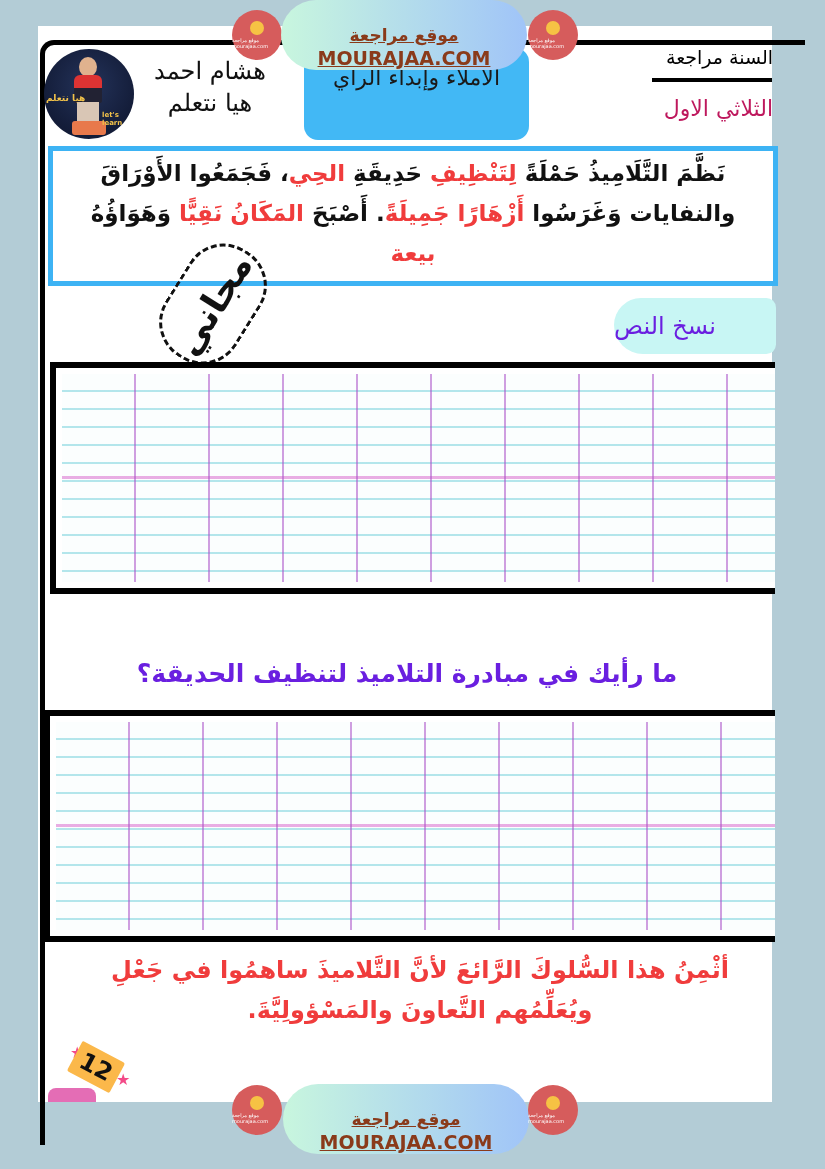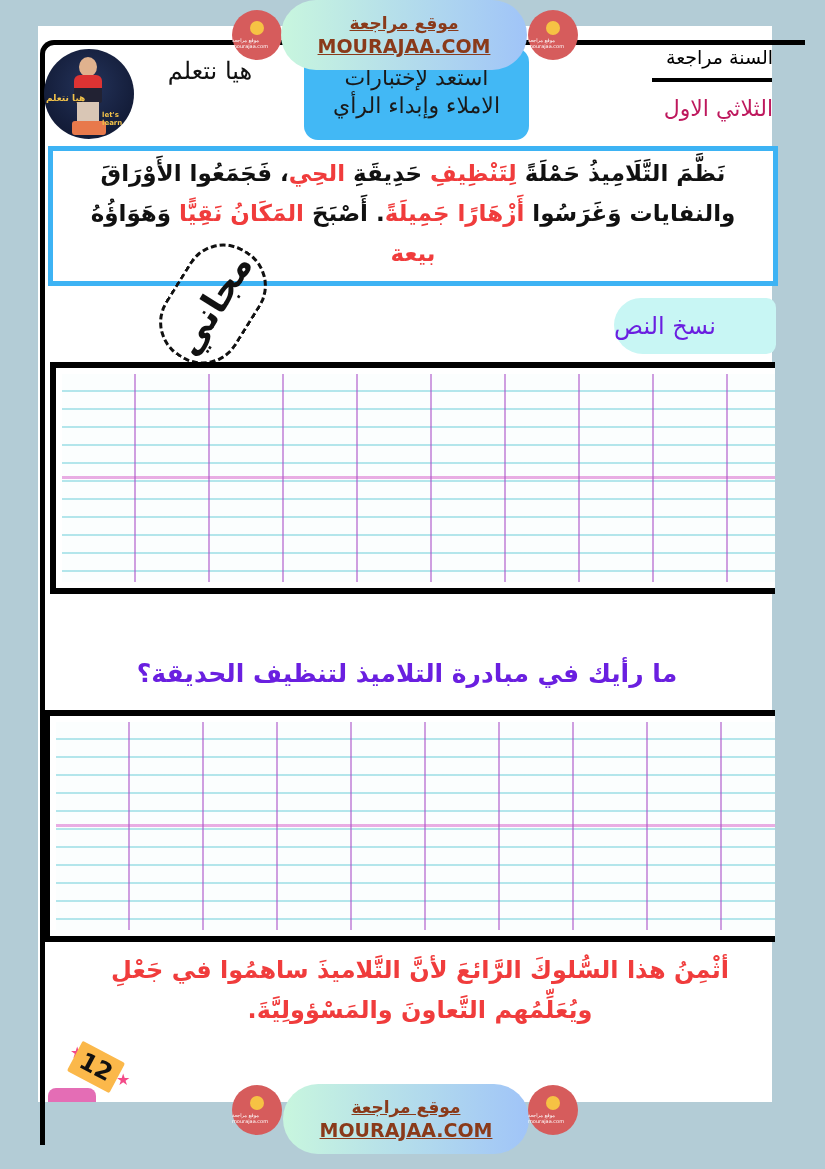--- a/index.html
+++ b/index.html
@@ -105,21 +105,21 @@
     border-radius:2px;
   }
   .page-num-star1 { position:absolute; left:70px; top:1043px; color:#f34a88; font-size:16px; }
   .page-num-star2 { position:absolute; left:116px; top:1070px; color:#f34a88; font-size:16px; }
   .deco-bottom { position:absolute; left:48px; top:1088px; width:48px; height:14px; background:#e46db5; border-radius:8px 8px 0 0; }
   
   .banner {
     position:absolute; width:246px; height:70px; border-radius:35px;
     background:linear-gradient(to right, #c8f6de, #a0c4f8);
     text-align:center; color:#8a3a1a; font-weight:bold;
-    display:flex; flex-direction:column; justify-content:center; align-items:center;
+    display:flex; flex-direction:column; justify-content:flex-end; align-items:center;
   }
   .banner .ar { font-size:17px; text-decoration:underline; direction:rtl; line-height:22px; }
   .banner .en { font-size:19px; text-decoration:underline; line-height:24px; }
   .badge {
     position:absolute; width:50px; height:50px; border-radius:50%; background:#d65c5c;
     display:flex; flex-direction:column; align-items:center; justify-content:center;
   }
   .badge .logo { width:14px; height:14px; border-radius:50%; background:#f6c244; }
   .badge .txt { font-size:5px; color:#fff; margin-top:2px; line-height:6px; }
 </style>
@@ -131,24 +131,24 @@
 
 <div class="avatar">
   <div class="kid-head"></div>
   <div class="kid-body"></div>
   <div class="kid-legs"></div>
   <div class="book"></div>
   <span class="tag-ar">هيا نتعلم</span>
   <span class="tag-en">let's learn</span>
 </div>
 <div class="author">
+  <div>هشام احمد</div>
   <div>هيا نتعلم</div>
 </div>
 <div class="title-box">
-  <div>استعد لإختبارات</div>
   <div>الاملاء وإبداء الرأي</div>
 </div>
 <div class="grade">السنة مراجعة</div>
 <div class="grade-rule"></div>
 <div class="term">الثلاثي الاول</div>
 
 <div class="passage">
   <div>
     <span>نَظَّمَ التَّلَامِيذُ حَمْلَةً </span><span class="red">لِتَنْظِيفِ</span><span> حَدِيقَةِ </span><span class="red">الحِي</span><span>، فَجَمَعُوا الأَوْرَاقَ</span>
   </div>

